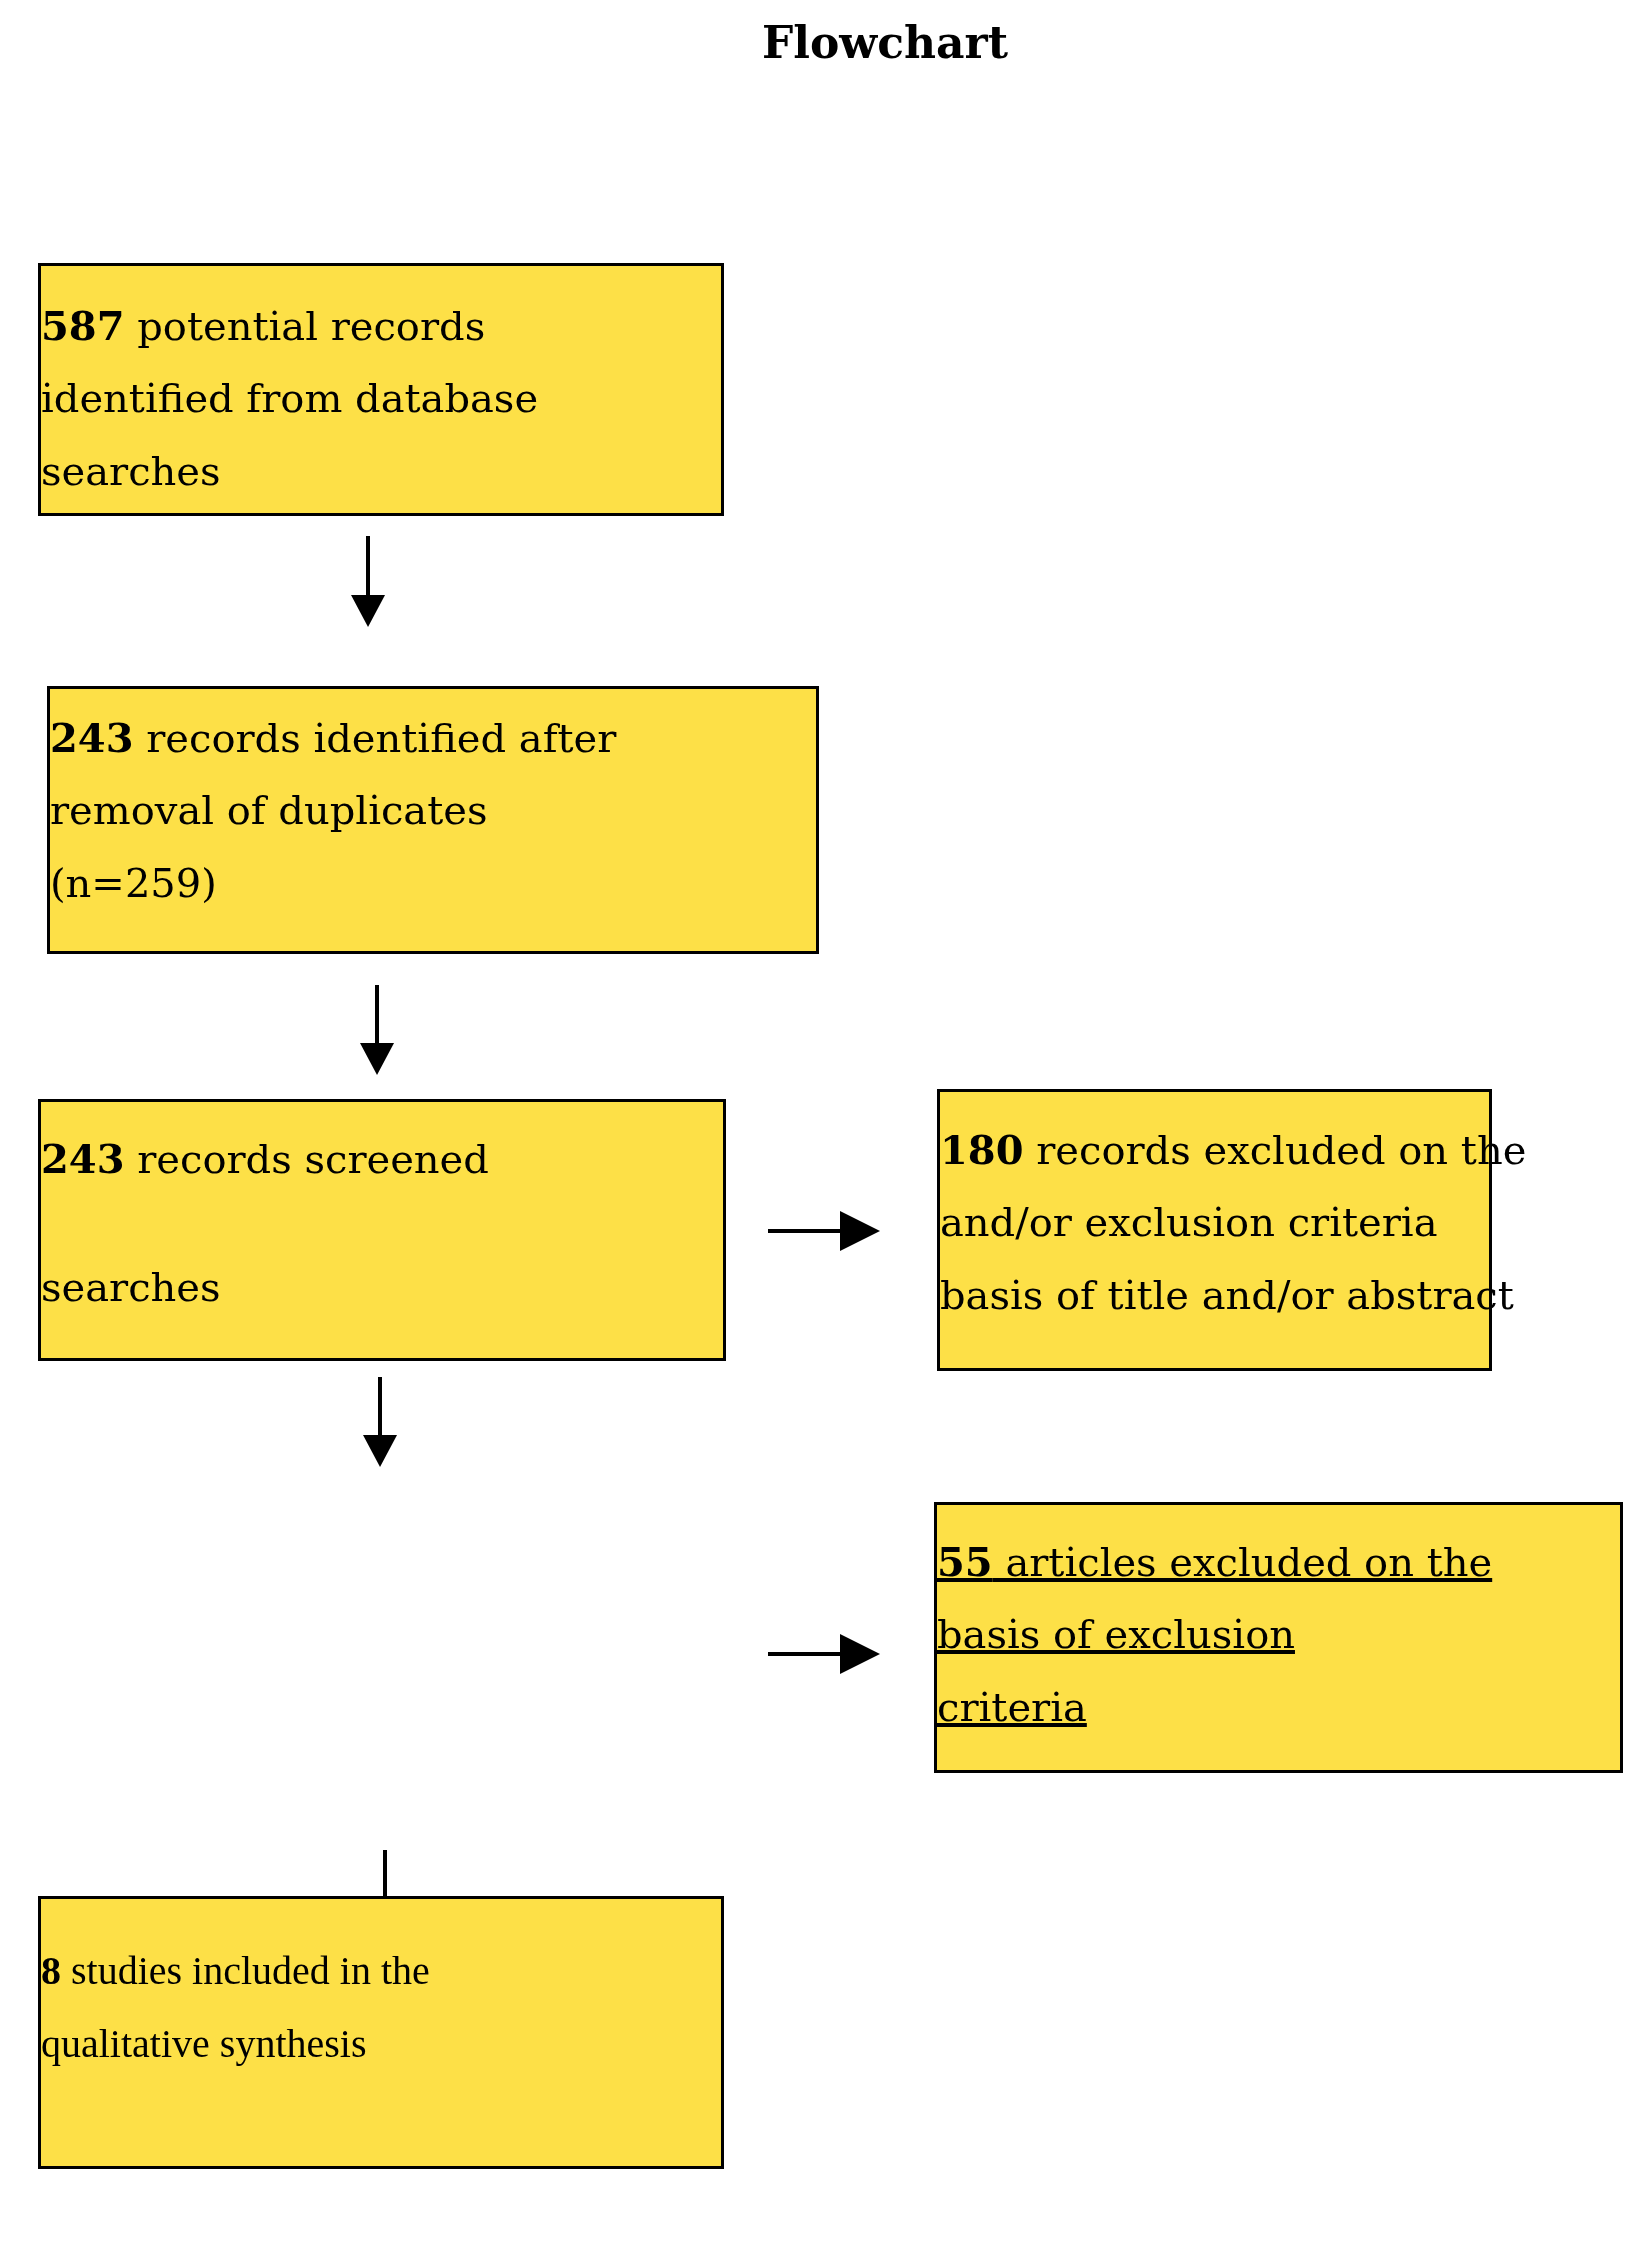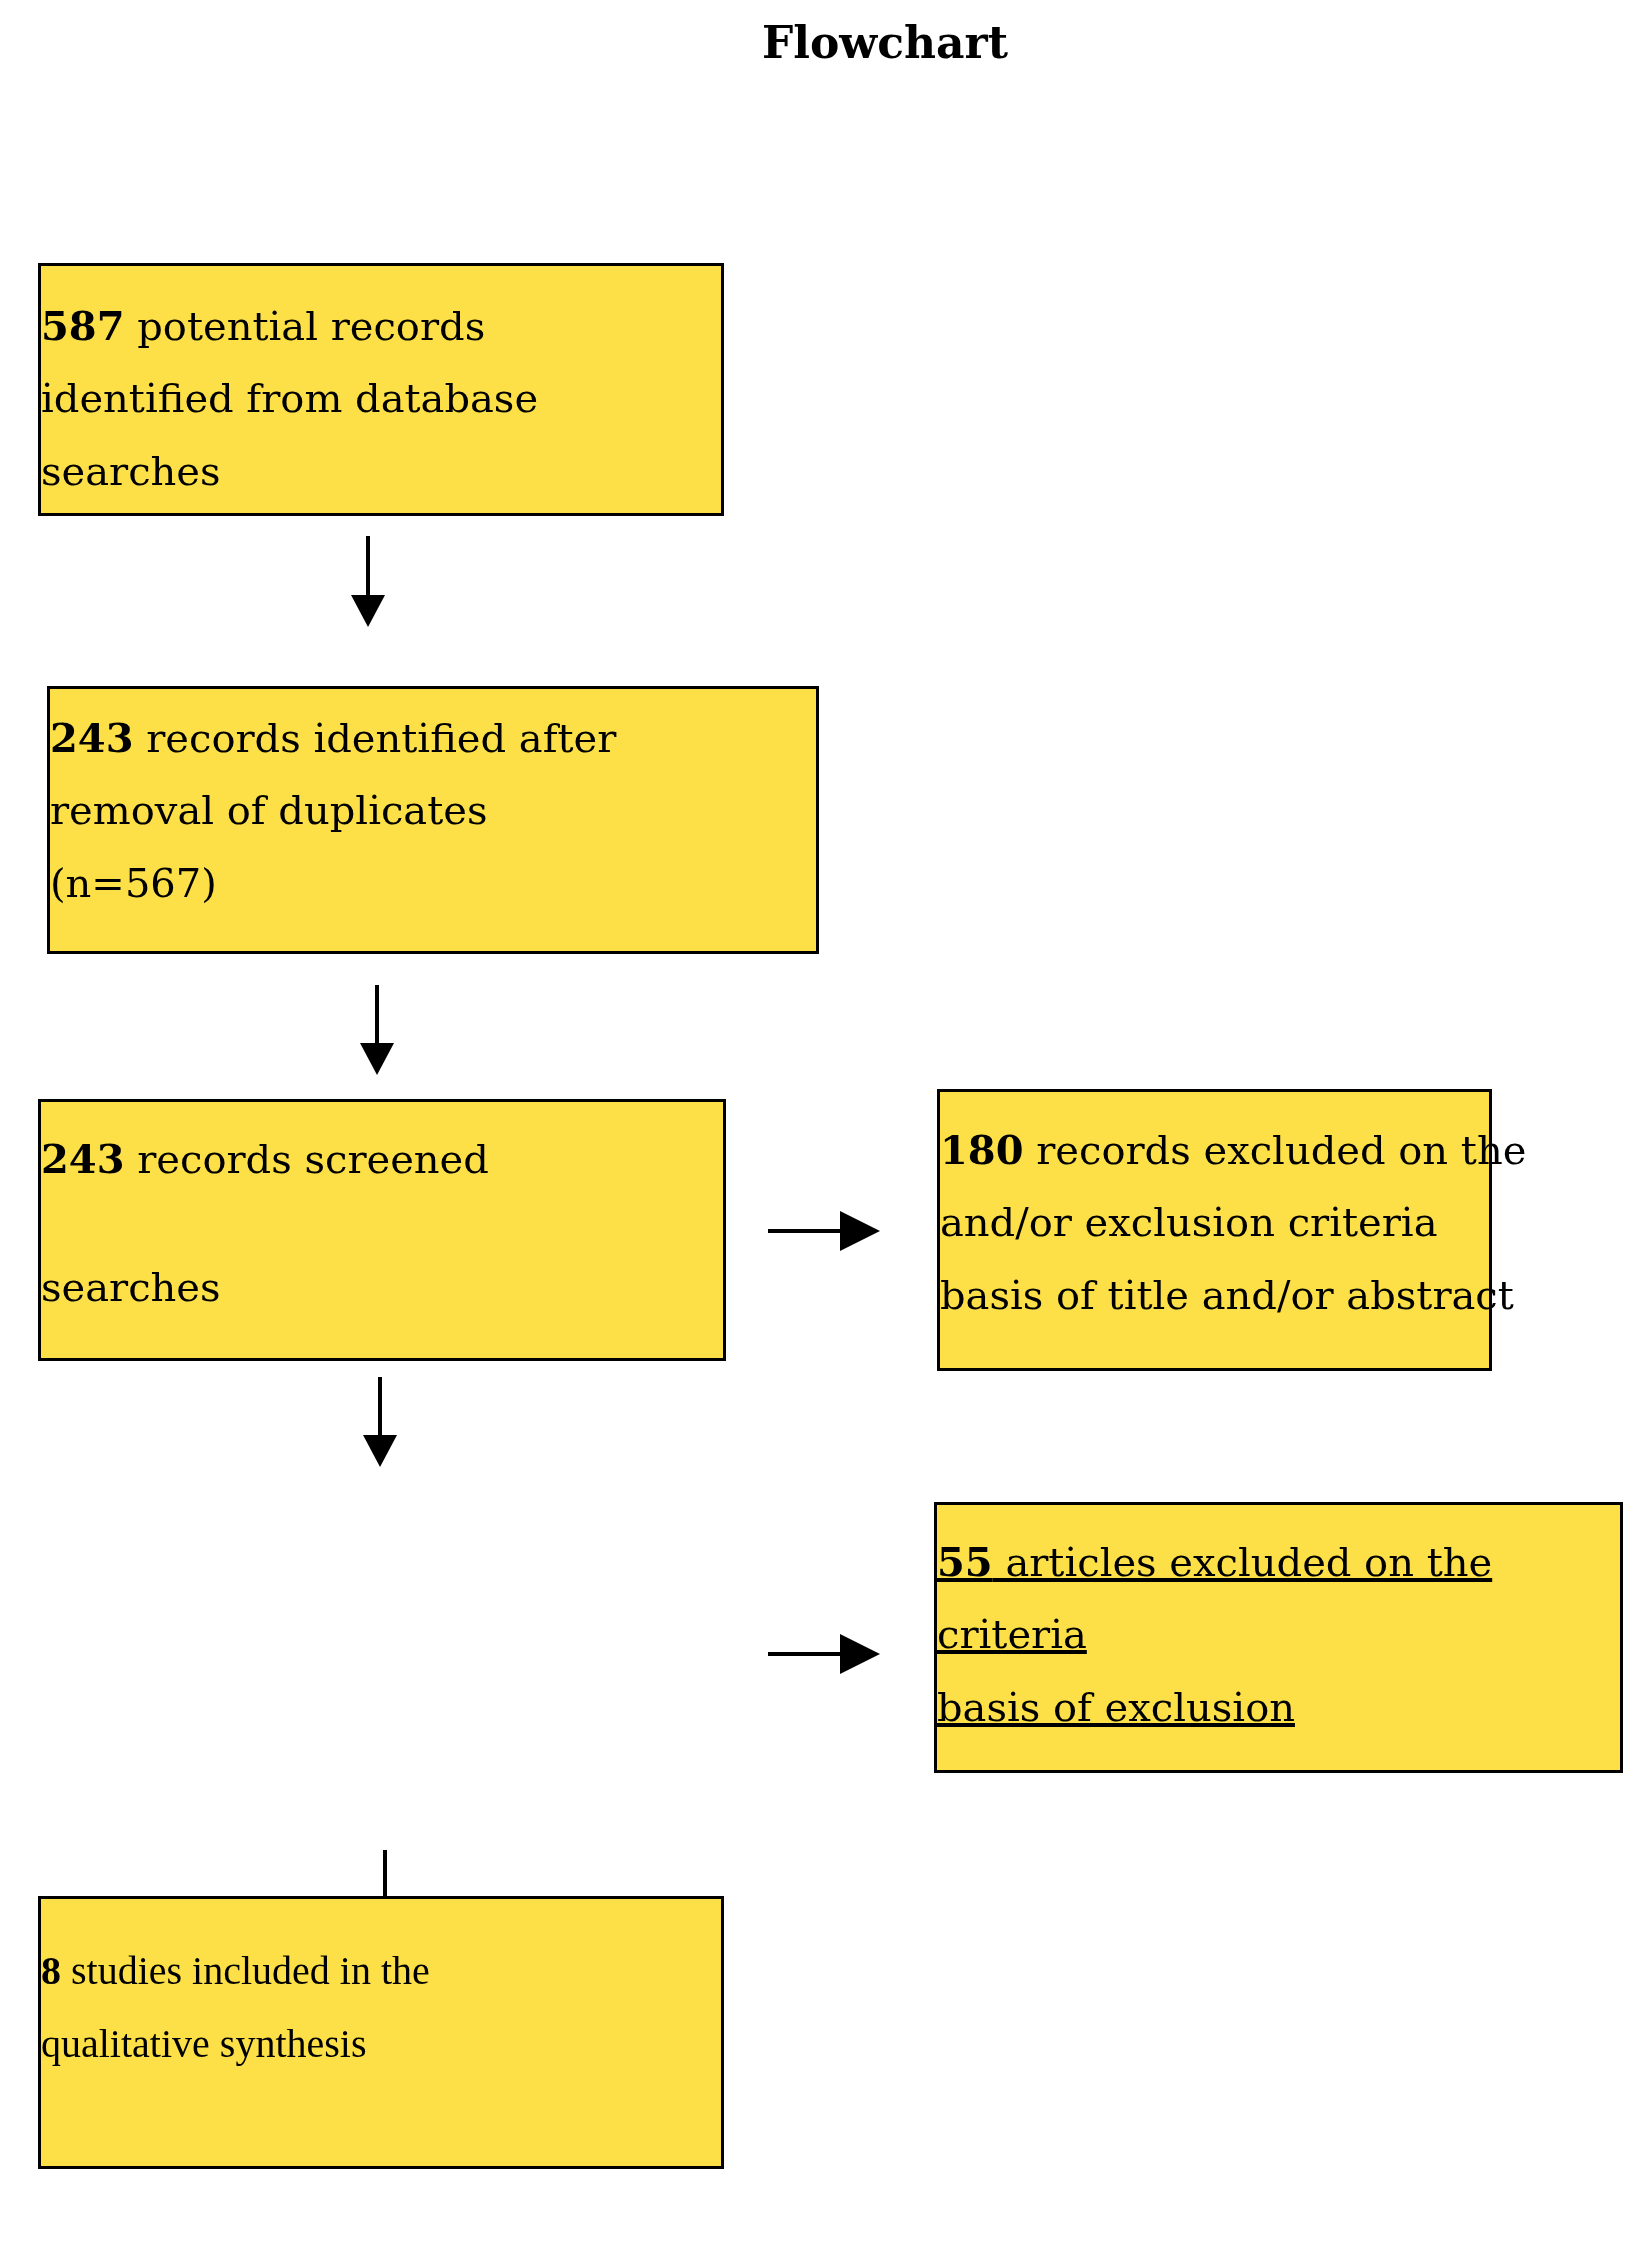--- a/index.html
+++ b/index.html
@@ -120,21 +120,21 @@
   </div>
 
   <div class="varrow" id="arrow-1">
     <div class="stem"></div>
     <div class="head"></div>
   </div>
 
   <div class="box" id="box-dedup">
     <div class="line"><span class="num">243</span><span> records identified after</span></div>
     <div class="line">removal of duplicates</div>
-    <div class="line">(n=567)</div>
+    <div class="line">(n=259)</div>
   </div>
 
   <div class="varrow" id="arrow-2">
     <div class="stem"></div>
     <div class="head"></div>
   </div>
 
   <div class="box" id="box-screened">
     <div class="line-sm"><span class="num">243</span><span> records screened</span></div>
     <div class="line-sm"></div>
@@ -158,22 +158,22 @@
   </div>
 
 
   <div class="harrow" id="harrow-2">
     <div class="stem"></div>
     <div class="head"></div>
   </div>
 
   <div class="box" id="box-excl-fulltext">
     <div class="line"><span class="num">55</span><span> articles excluded on the</span></div>
+    <div class="line">basis of exclusion</div>
     <div class="line">criteria</div>
-    <div class="line">basis of exclusion</div>
   </div>
 
   <div class="varrow" id="arrow-4">
     <div class="stem"></div>
     <div class="head"></div>
   </div>
 
   <div class="box" id="box-included">
     <div class="line"><span class="num">8</span><span> studies included in the</span></div>
     <div class="line">qualitative synthesis</div>

